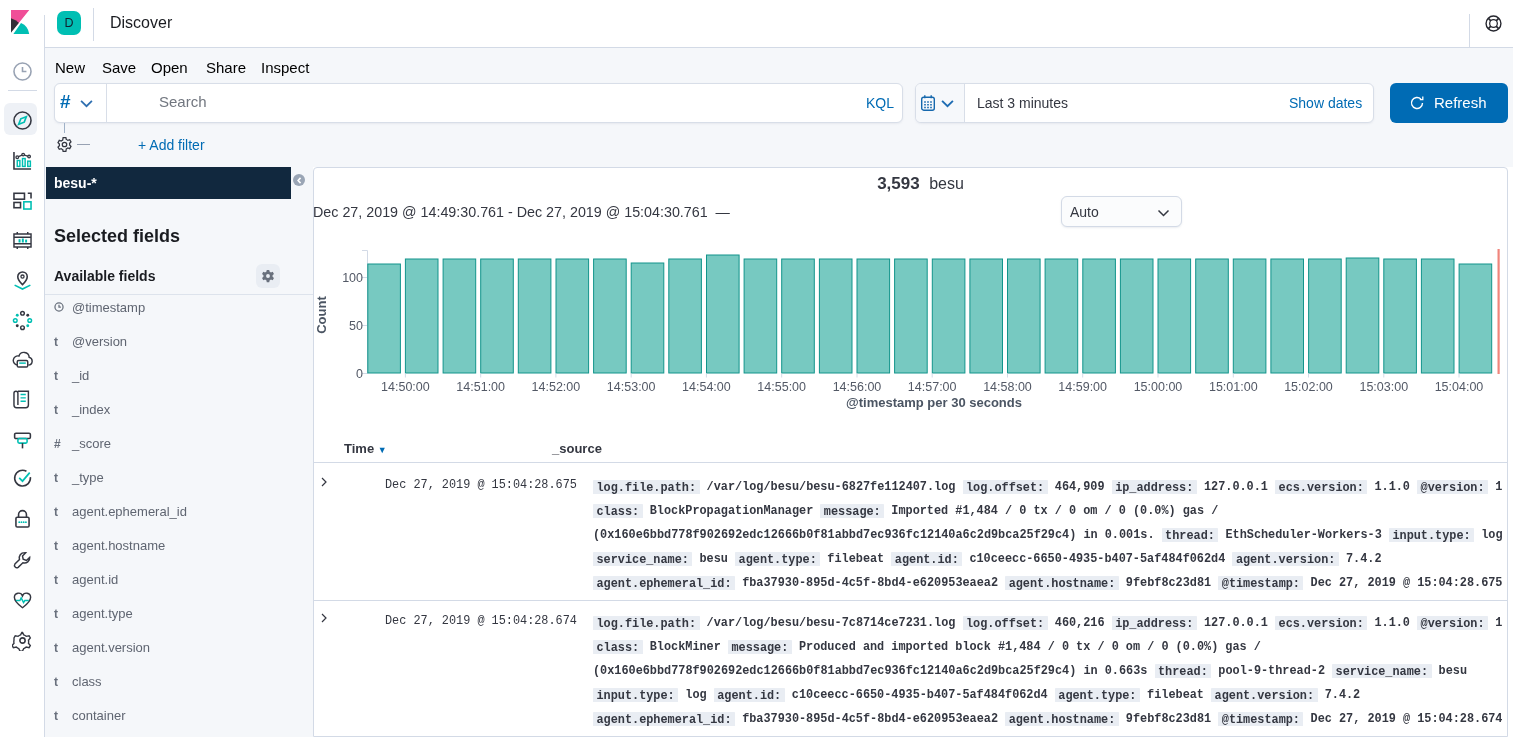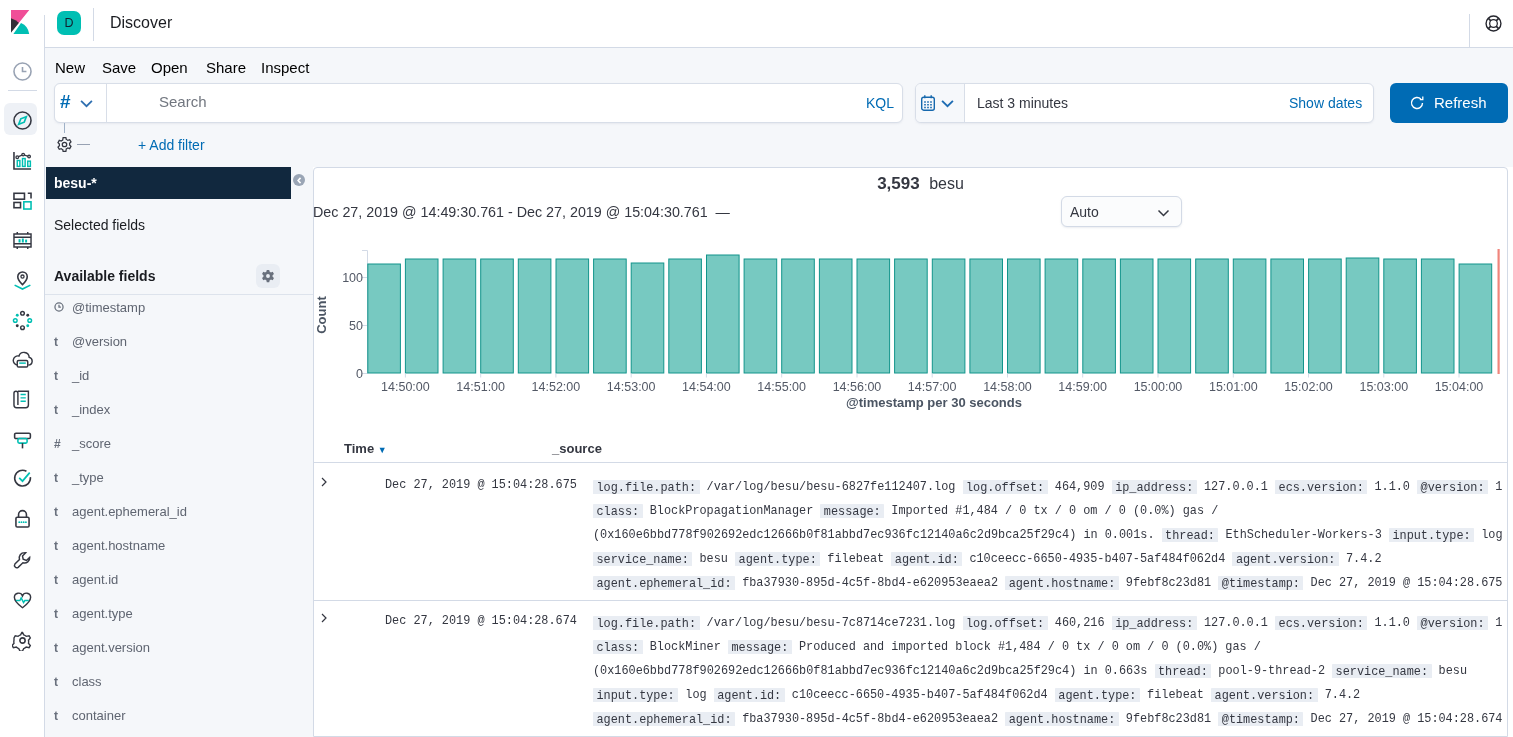--- a/index.html
+++ b/index.html
@@ -26,37 +26,37 @@
 #dptext { left:977px; top:95px; font-size:14px; color:#343741; }
 #dpshow { left:1289px; top:95px; font-size:14px; color:#006bb4; }
 #refresh { left:1390px; top:83px; width:118px; height:40px; background:#006bb4; border-radius:6px; color:#fff; }
 #refreshtxt { left:1434px; top:94px; font-size:15px; font-weight:500; color:#fff; }
 #addfilter { left:99px; top:137px; font-size:14px; color:#006bb4;margin-left:39px; }
 #fdash { left:77px; top:144px; width:13px; height:1px; background:#98a2b3; }
 
 #sidebar { left:45px; top:167px; width:268px; height:570px; background:#f5f7fa; }
 #ipheader { left:46px; top:167px; width:245px; height:32px; background:#11283e; color:#fff; font-weight:bold; font-size:14px; line-height:32px; padding-left:8px; }
 #collbtn { left:293px; top:174px; width:12px; height:12px; border-radius:50%; background:#9aa5b5; display:flex; align-items:center; justify-content:center; }
-#selflds { left:54px; top:217px; font-size:14px; font-weight:normal; color:#1a1c21; }
+#selflds { left:54px; top:226px; font-size:18px; font-weight:bold; color:#1a1c21; }
 #availflds { left:54px; top:268px; font-size:14px; font-weight:bold; color:#1a1c21; }
 #gearbtn { left:256px; top:264px; width:24px; height:24px; background:#e9edf3; border-radius:6px; }
 .frow { position:absolute; left:54px; width:240px; height:20px; font-size:13px; color:#5f6571; }
 .ftok { display:inline-block; width:18px; color:#69707d; font-size:12px; font-weight:bold; }
 
 #panel { left:313px; top:167px; width:1195px; height:570px; background:#fff; border:1px solid #d3dae6; border-radius:4px 4px 0 0; }
 #hits { left:323px; top:174px; width:1195px; text-align:center; font-size:17px; color:#343741; }
 #dateline { left:313px; top:204px; width:745px; font-size:14.3px; color:#343741; }
 #autosel { left:1061px; top:196px; width:121px; height:31px; background:#fbfcfd; border:1px solid #d3dae6; border-radius:6px; box-shadow:0 1px 2px rgba(152,162,179,0.2); font-size:14px; color:#343741; line-height:30px; padding-left:8px; }
 
 #thead { left:313px; top:434px; width:1195px; height:29px; border-bottom:1px solid #d3dae6; }
 #thTime { left:344px; top:441px; font-size:13px; font-weight:bold; color:#343741; }
 #thSource { left:552px; top:441px; font-size:13px; font-weight:bold; color:#343741; }
 .mono { font-family:"Liberation Mono",monospace; font-size:11.85px; color:#343741;padding-left:40px; }
 .chip { background:#e9edf3; border-radius:4px; padding:2.5px 3.5px; }
-.srcline { position:absolute; left:553px; white-space:nowrap; overflow:hidden; width:956px; }
+.srcline { position:absolute; left:553px; white-space:nowrap; overflow:hidden; width:956px;font-weight:bold; }
 #rowdiv1 { left:313px; top:600px; width:1195px; height:1px; background:#d3dae6; }
 .exp { position:absolute; left:319px; font-size:12px; color:#343741; }
 .timecell { position:absolute; left:345px; }
 </style>
 </head>
 <body>
 <div id="page">
   <div class="abs" id="railborder"></div>
     <div class="abs" id="railline"></div>
   <div class="abs" id="topbar"></div>

